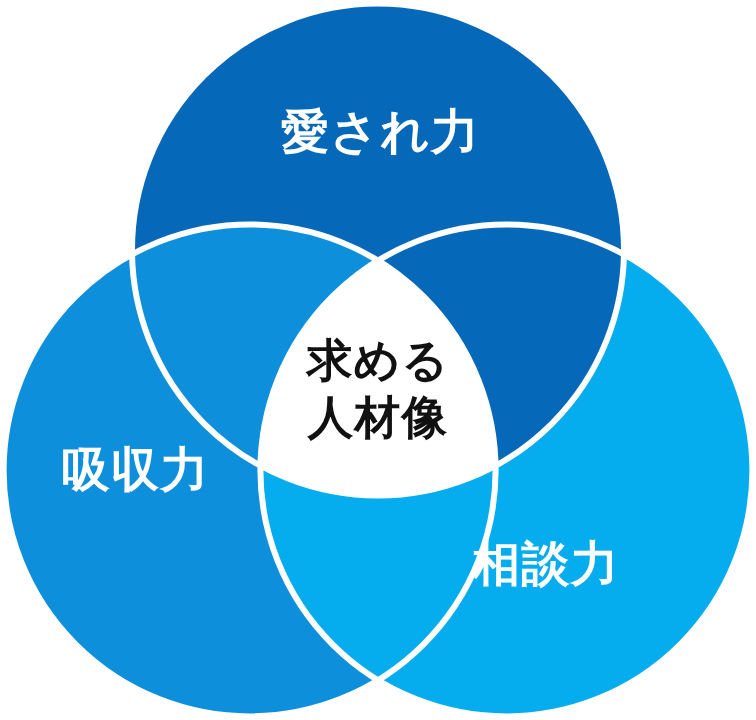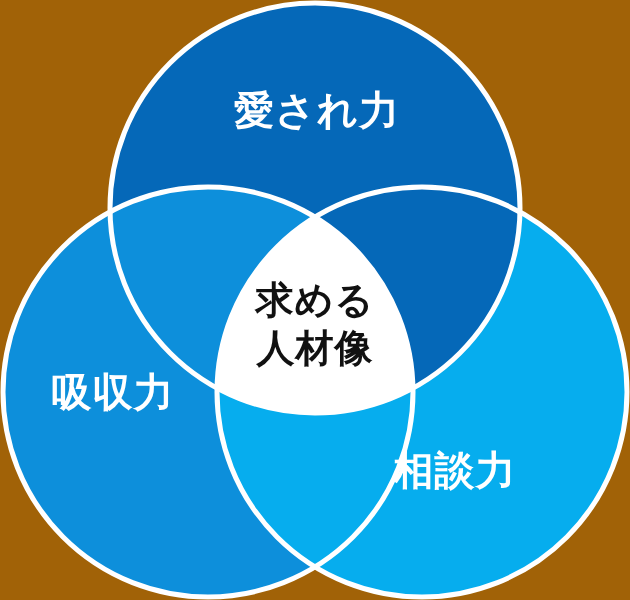--- a/index.html
+++ b/index.html
@@ -38,21 +38,21 @@
     font-size: 38px;
     letter-spacing: 1px;
     fill: #111111;
     dominant-baseline: central;
     text-anchor: middle;
   }
 </style>
 </head>
 <body>
 
-<div id="stage" style="background: #a16207;">
+<div id="stage" style="background: #ffffff;">
   <svg id="venn-svg" viewBox="0 0 630 600">
     <defs>
 
       <clipPath id="clip-top">
         <circle id="def-clip-top" cx="315" cy="208" r="205"></circle>
       </clipPath>
       <clipPath id="clip-left">
         <circle id="def-clip-left" cx="208" cy="392" r="205"></circle>
       </clipPath>
       <clipPath id="clip-right">

